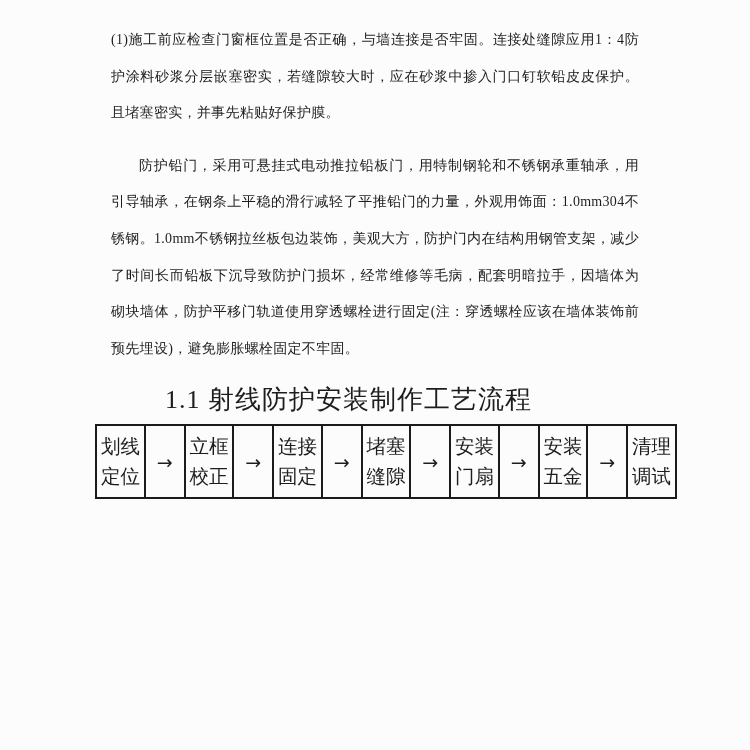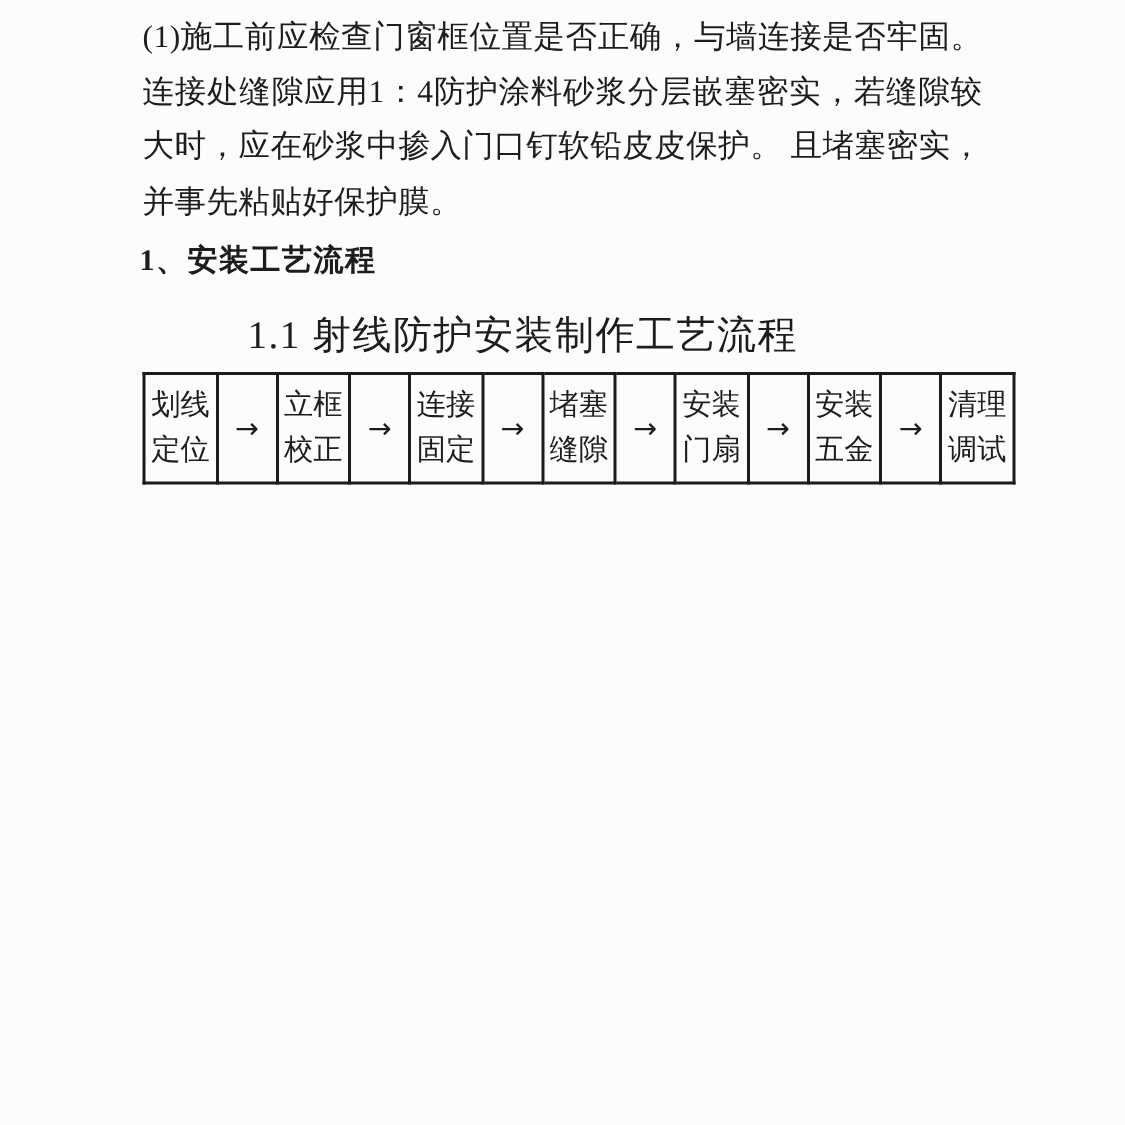--- a/index.html
+++ b/index.html
@@ -15,22 +15,22 @@
     color: #1d1d1d;
   }
   .doc {
     box-sizing: border-box;
     padding: 6px 0 0 95px;
   }
   .body-text {
     width: 560px;
   }
   p.para {
-    margin: 0;
-    font-size: 21px;
+    margin: 16px;
+    font-size: 14px;
     line-height: 36.6px;
     text-align: justify;
     text-justify: inter-ideograph;
     letter-spacing: 0.3px;
   }
   p.para.indent2 {
     text-indent: 2em;
   }
   .heading {
     margin: 5px 0 0 -2px;
@@ -72,23 +72,23 @@
     font-family: "DejaVu Sans", sans-serif;
   }
 </style>
 </head>
 <body>
 
 <div class="doc">
 
   <div class="body-text">
     <p class="para">(1)施工前应检查门窗框位置是否正确，与墙连接是否牢固。连接处缝隙应用1：4防护涂料砂浆分层嵌塞密实，若缝隙较大时，应在砂浆中掺入门口钉软铅皮皮保护。 且堵塞密实，并事先粘贴好保护膜。</p>
+    <p class="para indent2">防护铅门，采用可悬挂式电动推拉铅板门，用特制钢轮和不锈钢承重轴承，用引导轴承，在钢条上平稳的滑行减轻了平推铅门的力量，外观用饰面：1.0mm304不锈钢。1.0mm不锈钢拉丝板包边装饰，美观大方，防护门内在结构用钢管支架，减少了时间长而铅板下沉导致防护门损坏，经常维修等毛病，配套明暗拉手，因墙体为砌块墙体，防护平移门轨道使用穿透螺栓进行固定(注：穿透螺栓应该在墙体装饰前预先埋设)，避免膨胀螺栓固定不牢固。</p>
   </div>
 
-  <h2 class="heading">1、安装工艺流程</h2>
 
   <p class="subheading">1.1 射线防护安装制作工艺流程</p>
 
   <table class="flow">
     <tbody>
         <tr>
       <td class="step">划线定位</td>
       <td class="arrow">→</td>
       <td class="step">立框校正</td>
       <td class="arrow">→</td>

